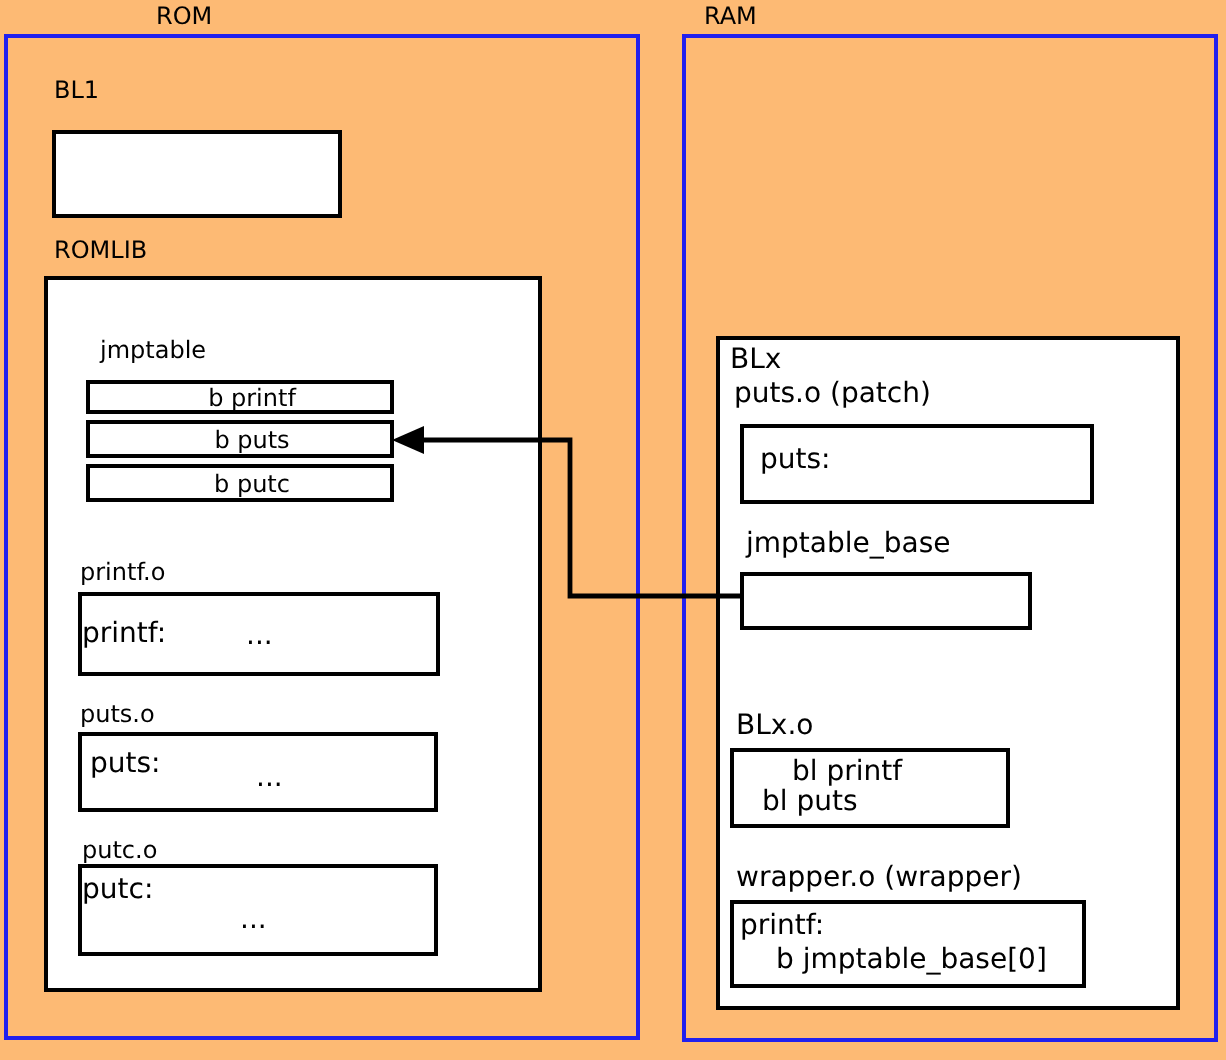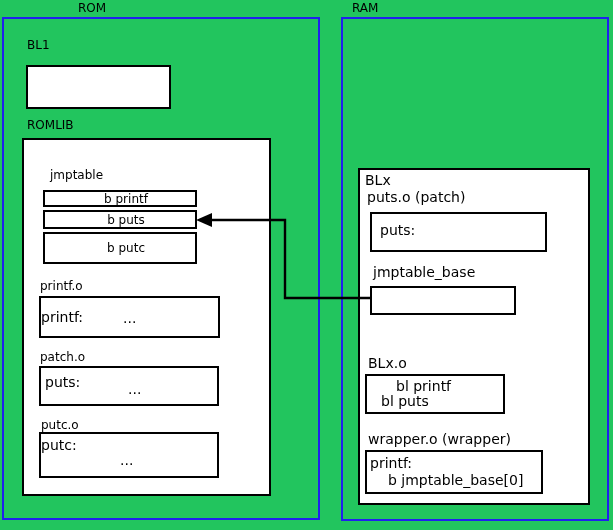--- a/index.html
+++ b/index.html
@@ -7,21 +7,21 @@
     padding: 0;
     background: #ffffff;
   }
   body {
     font-family: "DejaVu Sans", sans-serif;
   }
   #canvas {
     position: relative;
     width: 613px;
     height: 530px;
-    background: #22c55e;
+    background: #fdba74;
     overflow: hidden;
   }
   .lbl {
     position: absolute;
     font-size: 12px;
     color: #000000;
     white-space: nowrap;
     line-height: 14px;
   }
   .region {
@@ -80,28 +80,28 @@
 
   <div class="lbl" style="left:27px; top:38px;text-align:center;">BL1</div>
   <div class="box" style="left:26px; top:65px; width:145px; height:44px;"></div>
 
   <div class="lbl" style="left:27px; top:118px;">ROMLIB</div>
   <div class="box" style="left:22px; top:138px; width:249px; height:358px;"></div>
 
   <div class="lbl" style="left:50px; top:168px;">jmptable</div>
   <div class="jmp-row" style="left:43px; top:190px; width:154px; height:17px;">b printf</div>
   <div class="jmp-row" style="left:43px; top:210px; width:154px; height:19px;">b puts</div>
-  <div class="jmp-row" style="left:43px; top:232px; width:154px; height:32px;">b putc</div>
+  <div class="jmp-row" style="left:43px; top:232px; width:154px; height:19px;">b putc</div>
 
   <div class="lbl" style="left:40px; top:279px;">printf.o</div>
   <div class="box" style="left:39px; top:296px; width:181px; height:42px;"></div>
   <div class="cell-text" style="left:41px; top:310px;">printf:</div>
   <div class="cell-text" style="left:123px; top:311px;">...</div>
 
-  <div class="lbl" style="left:40px; top:350px;">patch.o</div>
+  <div class="lbl" style="left:40px; top:350px;">puts.o</div>
   <div class="box" style="left:39px; top:366px; width:180px; height:40px;"></div>
   <div class="cell-text" style="left:45px; top:375px;">puts:</div>
   <div class="cell-text" style="left:128px; top:382px;">...</div>
 
   <div class="lbl" style="left:41px; top:418px;">putc.o</div>
   <div class="box" style="left:39px; top:432px; width:180px; height:46px;"></div>
   <div class="cell-text" style="left:41px; top:438px;">putc:</div>
   <div class="cell-text" style="left:120px; top:453px;">...</div>
 
   <div class="region-title" style="left:352px; top:1px;">RAM</div>

